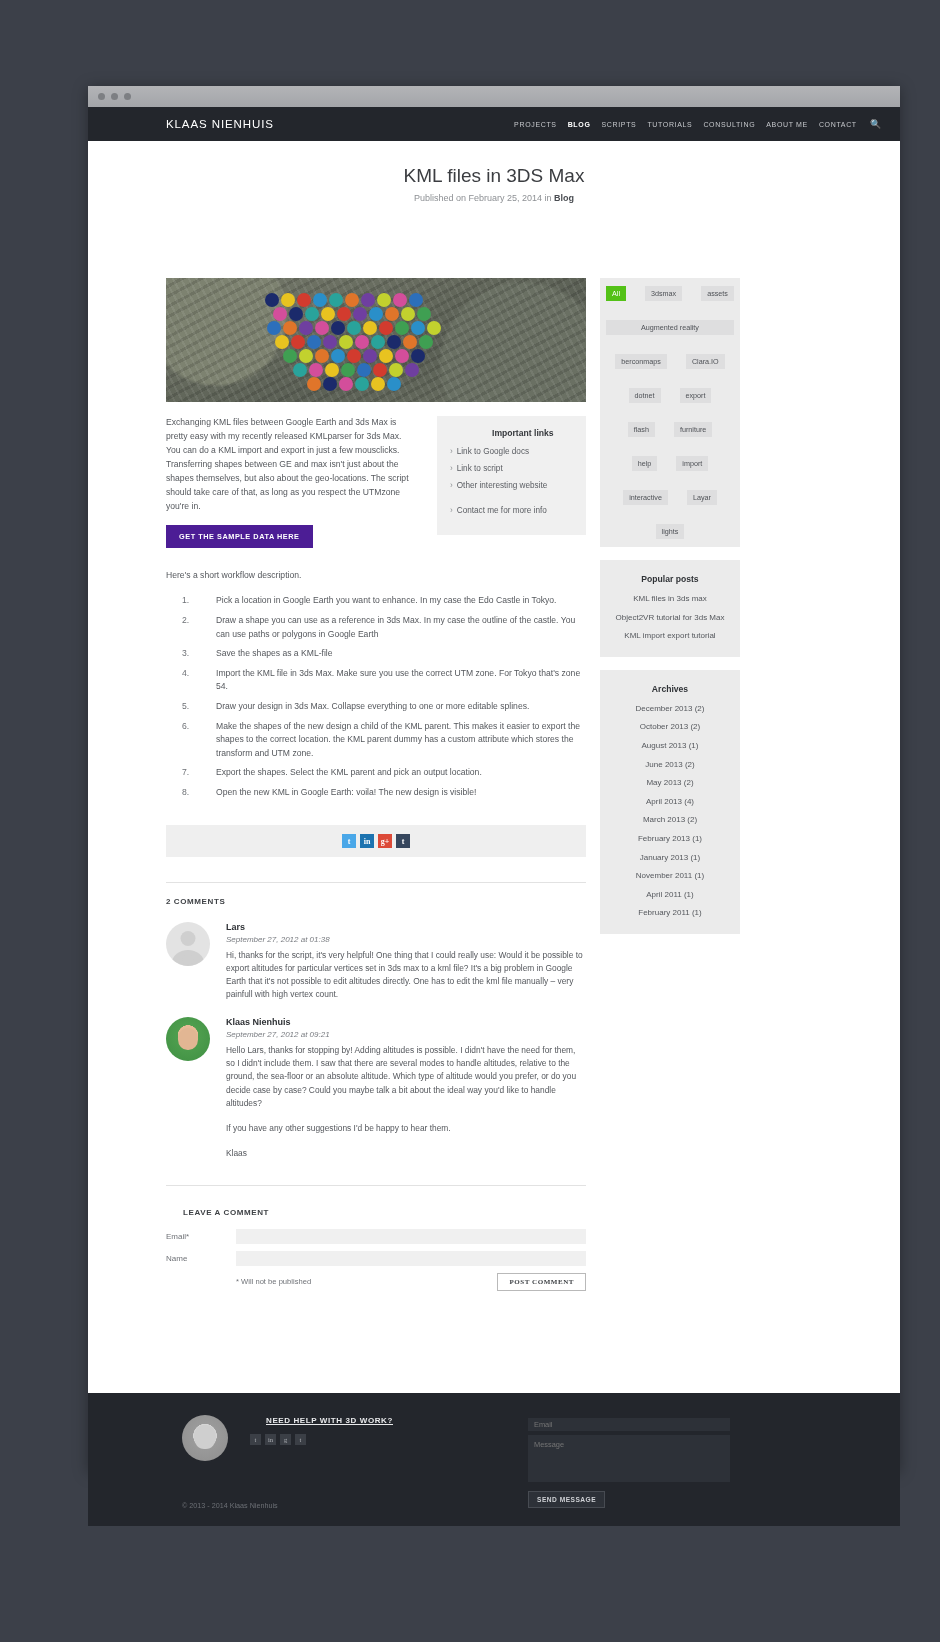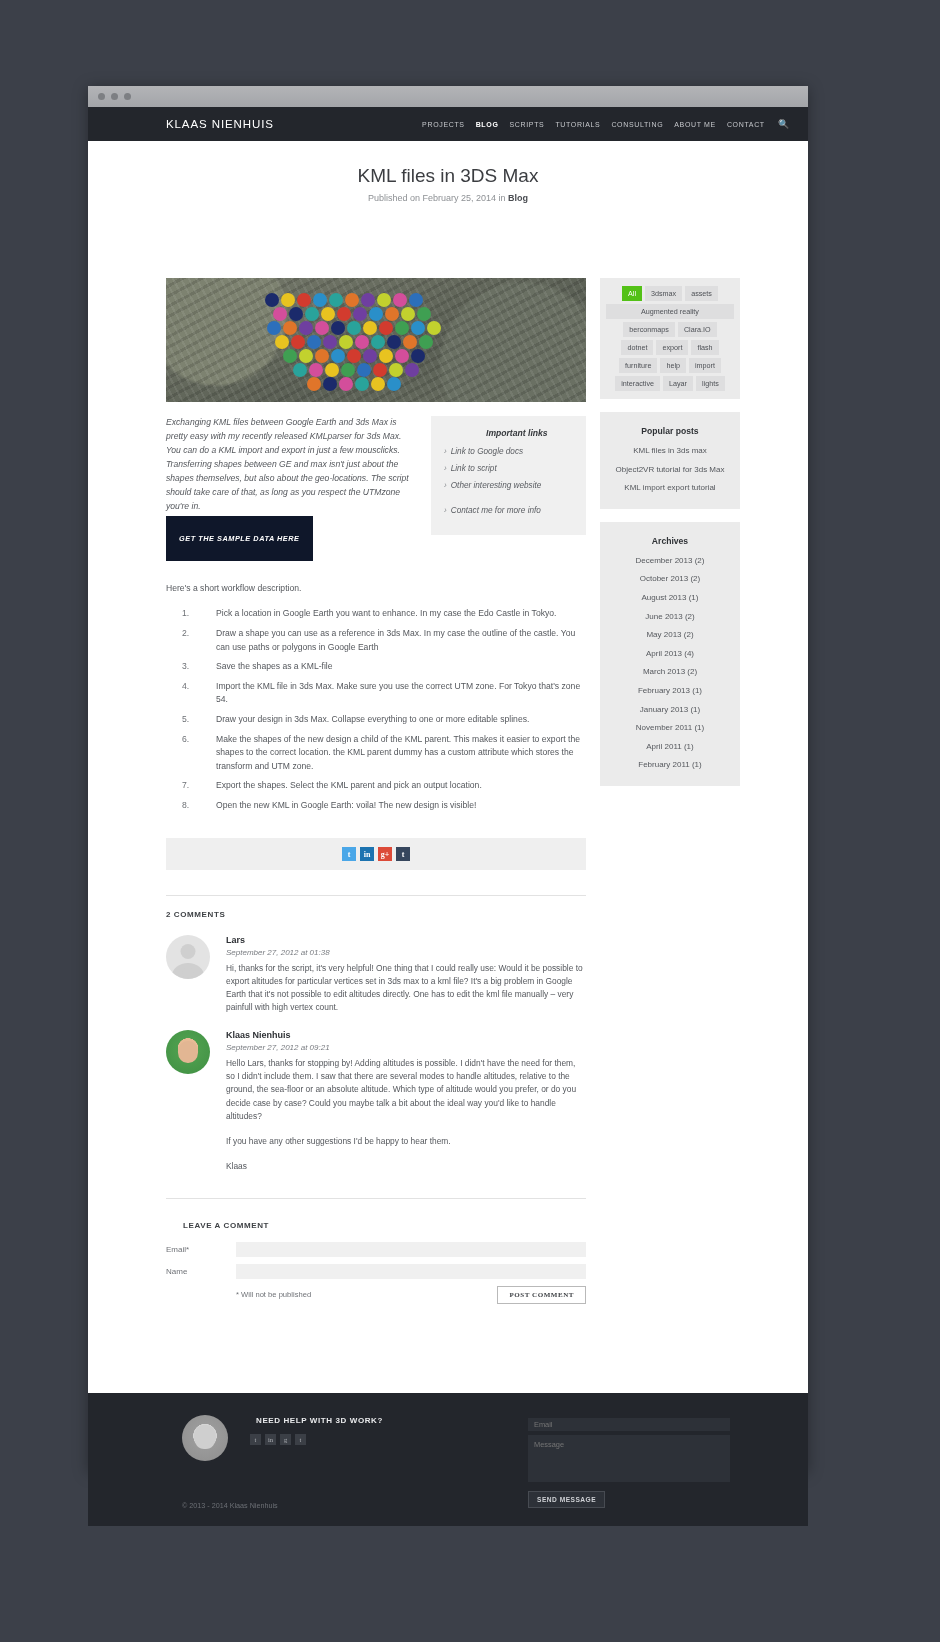--- a/index.html
+++ b/index.html
@@ -3,21 +3,21 @@
 <meta charset="utf-8">
 <style>
   html,body{margin:0;padding:0;}
   body{
     width:940px;height:1642px;
     background:#3c4049;
     font-family:"Liberation Sans",sans-serif;
     overflow:hidden;
   }
   .browser{
-    position:absolute;left:88px;top:86px;width:720px;height:1385px;
+    position:absolute;left:88px;top:86px;width:812px;height:1385px;
     background:#fff;
     box-shadow:0 2px 14px rgba(0,0,0,.35);
   }
   
   .chrome{
     height:21px;width:100%;
     background:linear-gradient(#b3b4b7,#a3a5a9);
     display:flex;align-items:center;padding-left:10px;box-sizing:border-box;
   }
   .dot{width:7px;height:7px;border-radius:50%;background:#7d7f83;margin-right:6px;}
@@ -60,38 +60,38 @@
       repeating-linear-gradient(62deg,rgba(255,255,255,.07) 0 2px,transparent 2px 7px),
       repeating-linear-gradient(-28deg,rgba(0,0,0,.12) 0 3px,transparent 3px 9px),
       radial-gradient(circle at 12% 30%,#7d8270 0 18%,transparent 19%),
       radial-gradient(circle at 85% 70%,#6a7063 0 22%,transparent 23%),
       linear-gradient(160deg,#767a6b,#5b6055 60%,#6d7264);
   }
   .hero .blob{
     position:absolute;left:88px;top:6px;width:222px;height:112px;
   }
   .intro{
-    display:flex;margin-top:14px;gap:15px;font-style:italic;
+    display:flex;margin-top:14px;gap:21px;
   }
   .intro p{
     margin:0;width:250px;font-size:8.6px;line-height:1.62;color:#55585d;
   }
   .links-box{
     width:155px;background:#f0f0f0;padding:12px 13px;box-sizing:border-box;
     align-self:flex-start;min-height:107px;
   }
   .links-box h4{margin:0 0 9px 8px;font-size:8.6px;color:#35383c;padding-left:34px;}
   .links-box .lnk{
     font-size:8.2px;color:#5a5d62;margin-bottom:8px;
   }
   .links-box .lnk .chev{color:#8d9094;margin-right:4px;}
   .links-box .lnk.sep{margin-top:16px;}
   .btn-sample{
-    display:inline-block;background:#0f172a;color:#fff;font-size:7.3px;
-    font-weight:bold;letter-spacing:.55px;padding:18px 13px;margin-top:3px;
+    display:inline-block;background:#4c1d95;color:#fff;font-size:7.3px;
+    font-weight:bold;letter-spacing:.55px;padding:7px 13px;margin-top:12px;
   }
   .wf{font-size:8.6px;color:#55585d;margin:22px 0 0 0;}
   ol.steps{
     margin:14px 0 0 0;padding-left:0;list-style:none;counter-reset:s;
   }
   ol.steps li{
     counter-increment:s;position:relative;padding-left:50px;
     font-size:8.6px;line-height:1.58;color:#55585d;margin-bottom:6px;
   }
   ol.steps li:before{
@@ -134,39 +134,39 @@
   .fin{flex:1;height:13px;background:#f0f0f0;border:0;}
   .fnote{font-size:7.6px;color:#6f7277;}
   .postbtn{
     margin-left:auto;border:1px solid #b9b9b9;background:#fff;color:#3f4246;
     font-size:7px;letter-spacing:.55px;padding:4px 11px;font-weight:bold;
     font-family:"Liberation Serif",serif;
   }
   
   .sidebar{position:absolute;left:512px;top:137px;width:140px;}
   .widget{background:#ebebeb;padding:8px 6px;box-sizing:border-box;margin-bottom:13px;}
-  .tags{display:flex;flex-wrap:wrap;gap:3px;justify-content:center;}
+  .tags{display:flex;flex-wrap:wrap;gap:19px;justify-content:center;}
   .tag{
     background:#dededf;color:#4e5156;font-size:7.2px;padding:3px 6px;white-space:nowrap;
   }
   .tag.all{background:#53c117;color:#fff;}
   .tag.wide{flex:1 1 100%;text-align:center;}
   .wtitle{text-align:center;font-size:8.6px;font-weight:bold;color:#2f3236;margin:6px 0 9px 0;}
   .witem{text-align:center;font-size:8px;color:#55585d;line-height:1.45;margin-bottom:7px;}
   
   .footer{background:#23262c;height:133px;position:relative;}
   .fav{
     position:absolute;left:94px;top:22px;width:46px;height:46px;border-radius:50%;
     background:radial-gradient(circle at 50% 45%,#d6d6d6 0 34%,#9a9a9a 35%,#8e8e8e 100%);
     overflow:hidden;
   }
   .fav:after{content:"";position:absolute;left:50%;top:10px;transform:translateX(-50%);
     width:22px;height:24px;border-radius:46%;background:#cfcfcf;}
   .fcol{position:absolute;left:162px;top:23px;width:255px;}
-  .fh{color:#e9eaec;font-size:8px;font-weight:bold;letter-spacing:.6px;margin:0 0 5px 6px;}
+  .fh{color:#e9eaec;font-size:8px;font-weight:bold;letter-spacing:.6px;margin:0 0 5px 16px;text-decoration:underline;}
   .fp{color:#7e8187;font-size:7.6px;line-height:1.55;margin:0;}
   .fsoc{display:flex;gap:4px;margin-top:9px;}
   .fsoc span{width:11px;height:11px;background:#3b3f46;color:#aeb1b6;font-size:6.5px;
     display:flex;align-items:center;justify-content:center;font-family:"Liberation Serif",serif;}
   .copy{position:absolute;left:94px;top:108px;color:#6c6f75;font-size:7.2px;}
   .fform{position:absolute;left:440px;top:20px;width:202px;}
   .femail{width:100%;height:13px;background:#2d3138;border:0;color:#83868c;font-size:7.4px;
     padding:0 6px;box-sizing:border-box;}
   .fmsg{width:100%;height:47px;background:#2d3138;border:0;color:#83868c;font-size:7.4px;
     padding:5px 6px;box-sizing:border-box;margin-top:4px;resize:none;

